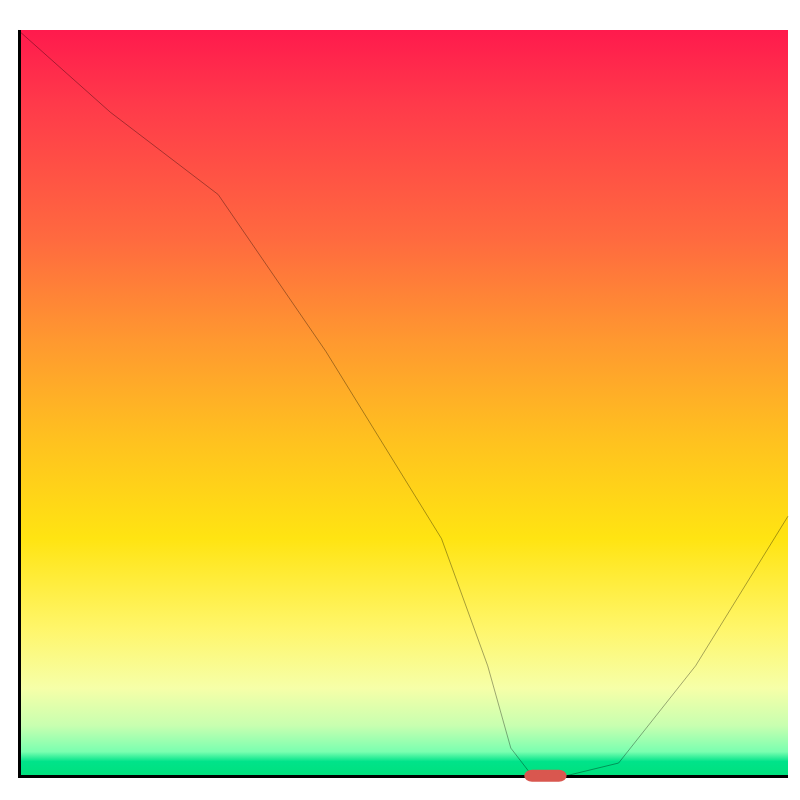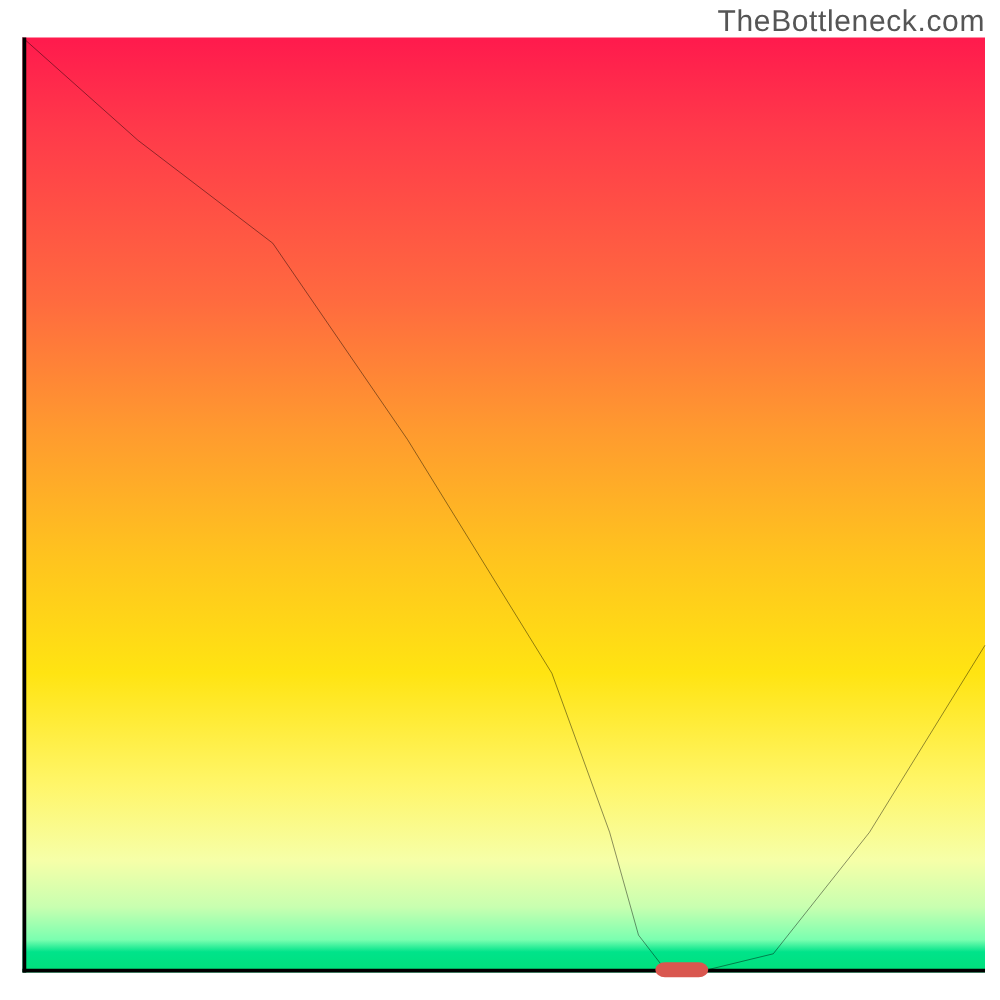--- a/index.html
+++ b/index.html
@@ -79,21 +79,20 @@
   }
   .marker {
     fill: #d9574f;
     stroke: none;
   }
 </style>
 </head>
 <body>
 
 <div class="frame">
-  <div class="watermark">TheBottleneck.com</div>
 
   <div class="plot">
     <div class="gradient"></div>
     <div class="axis-y"></div>
     <div class="axis-x"></div>
 
     <svg class="curve" viewBox="0 0 100 100" preserveAspectRatio="none">
       <path id="curve-path" fill="none" stroke="#000" stroke-width="0.35" vector-effect="non-scaling-stroke" d="M0.00 0.00 L12.00 11.00 L26.00 22.00 L40.00 43.00 L55.00 68.00 L61.00 85.00 L64.00 96.00 L67.00 100.00 L70.00 100.00 L78.00 98.00 L88.00 85.00 L100.00 65.00"></path>
       <rect id="marker" class="marker" rx="1" ry="1" x="65.75" y="98.90" width="5.5" height="1.6" fill="#d9574f"></rect>
     </svg>

